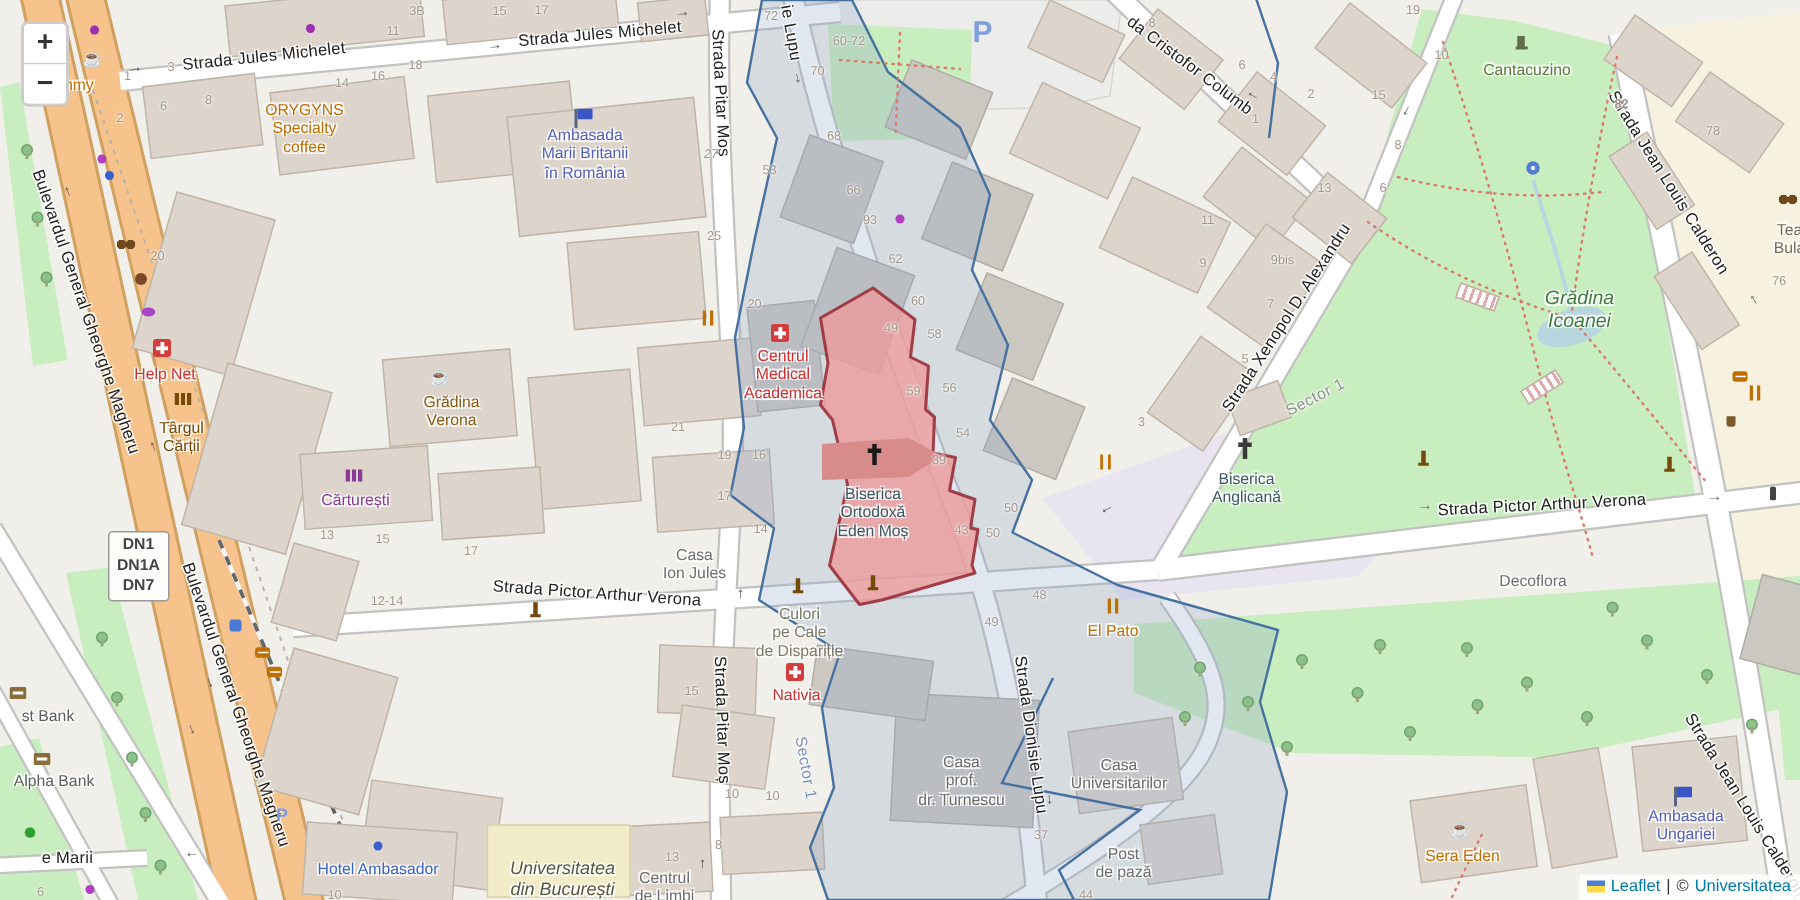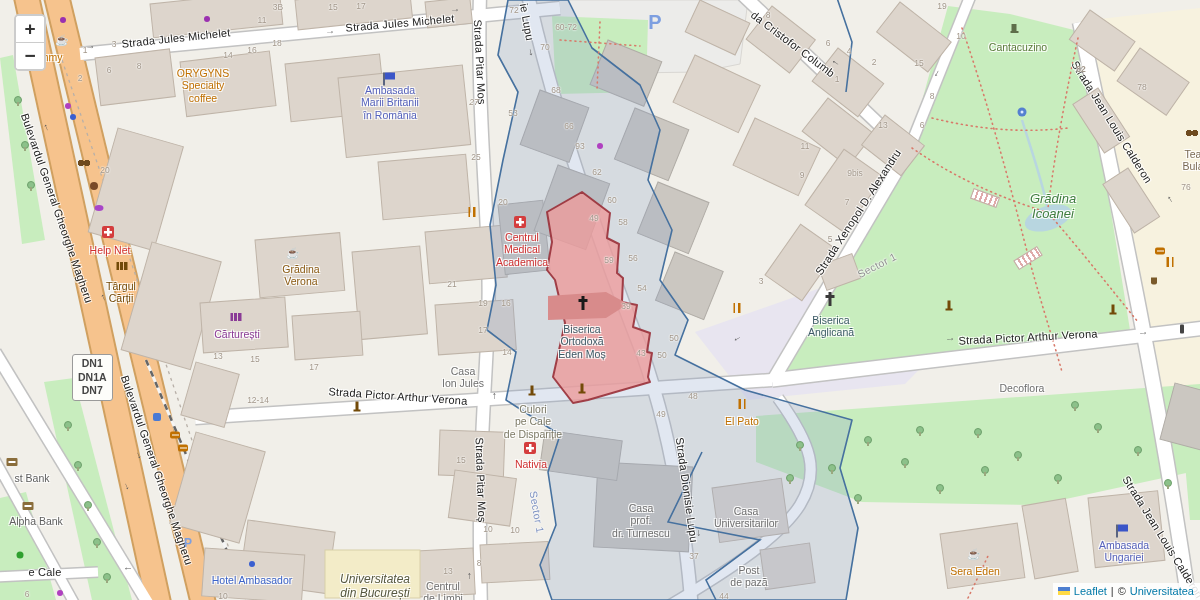--- a/index.html
+++ b/index.html
@@ -225,21 +225,21 @@
       <div class="street-label" style="left: 527px; top: 22px; transform: translate(-50%, -50%) rotate(80deg);">ie Lupu</div>
       <div class="street-label" style="left: 687px; top: 490px; transform: translate(-50%, -50%) rotate(82deg);">Strada Dionisie Lupu</div>
       <div class="street-label" style="left: 793px; top: 44px; transform: translate(-50%, -50%) rotate(37deg);">da Cristofor Columb</div>
       <div class="street-label" style="left: 858px; top: 212px; transform: translate(-50%, -50%) rotate(-57deg);">Strada Xenopol D. Alexandru</div>
       <div class="street-label" style="left: 398px; top: 396px; transform: translate(-50%, -50%) rotate(4deg);">Strada Pictor Arthur Verona</div>
       <div class="street-label" style="left: 1028px; top: 337px; transform: translate(-50%, -50%) rotate(-3deg);">Strada Pictor Arthur Verona</div>
       <div class="street-label" style="left: 1112px; top: 122px; transform: translate(-50%, -50%) rotate(58deg);">Strada Jean Louis Calderon</div>
       <div class="street-label" style="left: 1163px; top: 537px; transform: translate(-50%, -50%) rotate(58deg);">Strada Jean Louis Calderon</div>
       <div class="street-label" style="left: 57px; top: 208px; transform: translate(-50%, -50%) rotate(71deg);">Bulevardul General Gheorghe Magheru</div>
       <div class="street-label" style="left: 157px; top: 470px; transform: translate(-50%, -50%) rotate(71deg);">Bulevardul General Gheorghe Magheru</div>
-      <div class="street-label" style="left: 45px; top: 572px; transform: translate(-50%, -50%) rotate(0deg);">e Cale</div>
+      <div class="street-label" style="left: 45px; top: 572px; transform: translate(-50%, -50%) rotate(0deg);">e Marii</div>
       <div class="poi" style="color: rgb(192, 112, 0); left: 45px; top: 57px; transform: translate(-50%, -50%) rotate(0deg);">
         <div>Yummy</div>
       </div>
       <div class="poi" style="color: rgb(192, 112, 0); left: 203px; top: 86px; transform: translate(-50%, -50%) rotate(0deg);">
         <div>ORYGYNS</div>
         <div>Specialty</div>
         <div>coffee</div>
       </div>
       <div class="poi" style="color: rgb(85, 98, 189); left: 390px; top: 103px; transform: translate(-50%, -50%) rotate(0deg);">
         <div>Ambasada</div>

